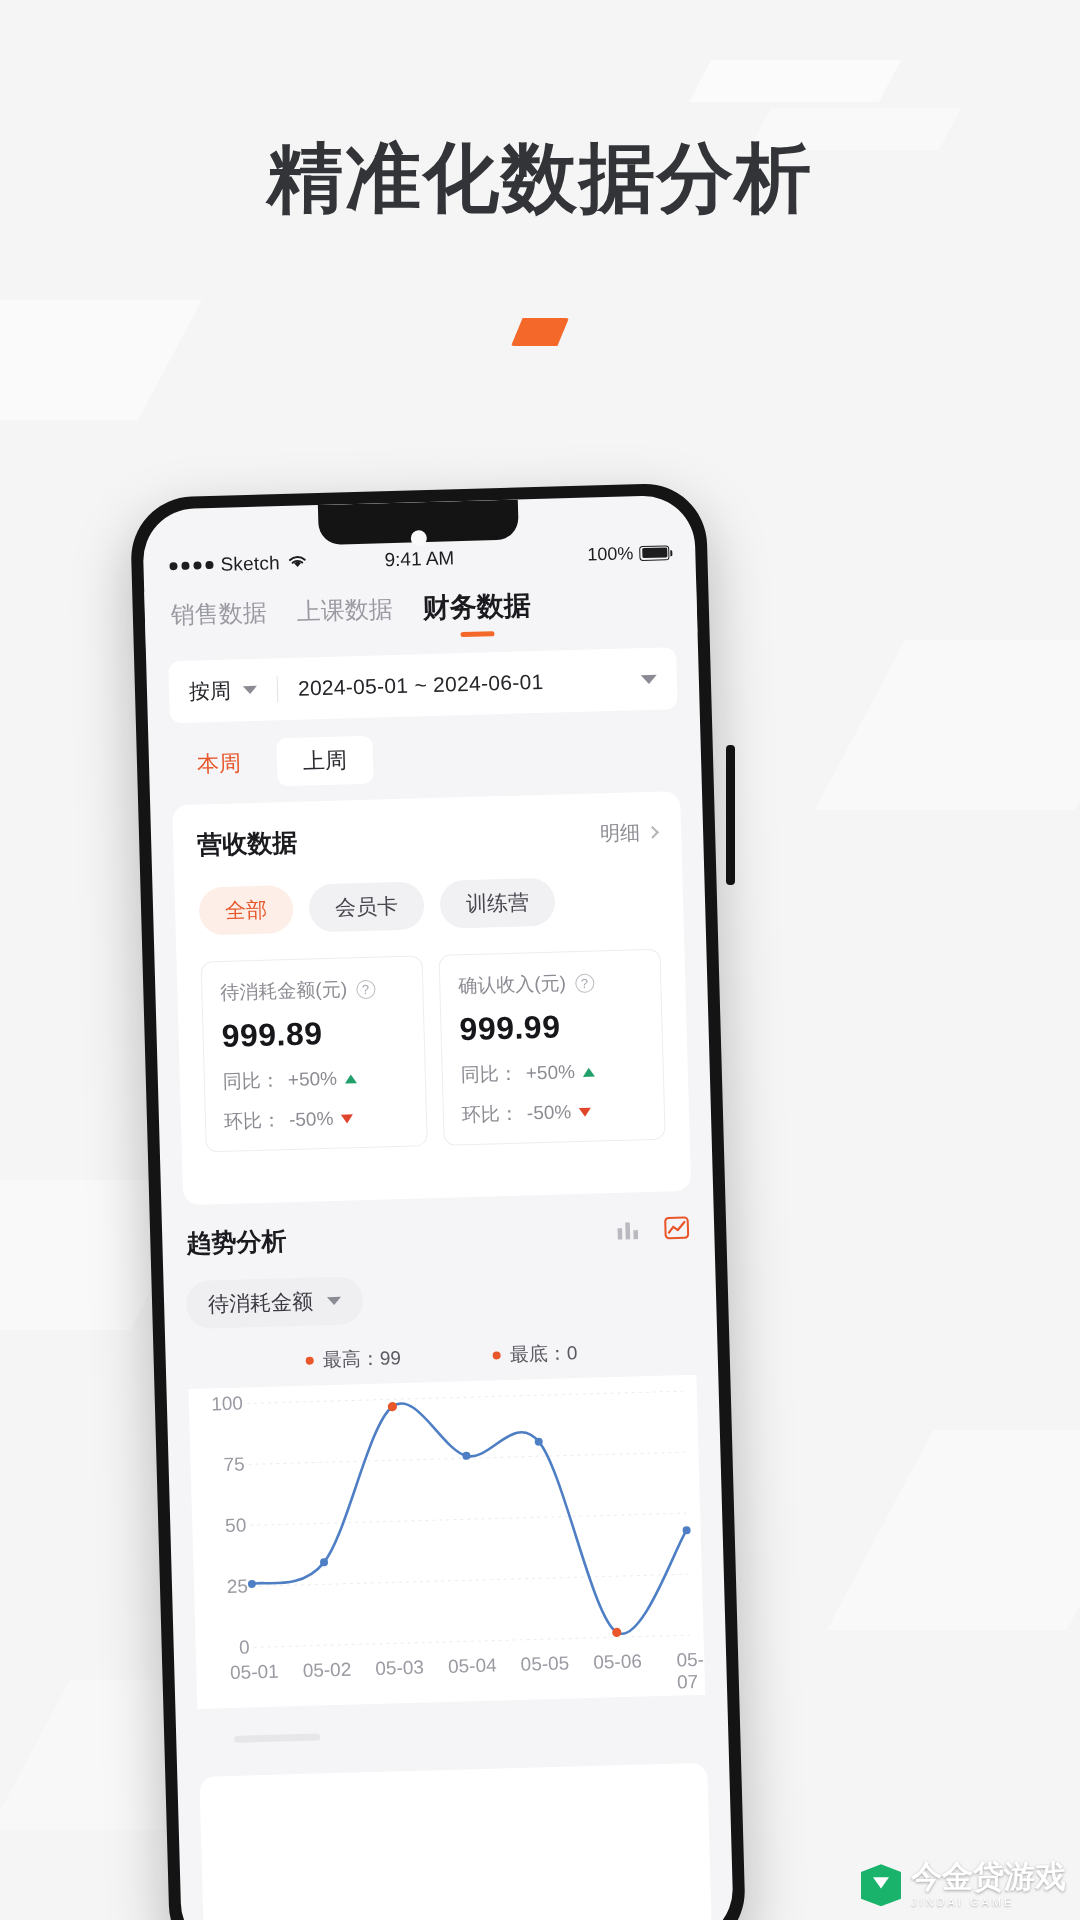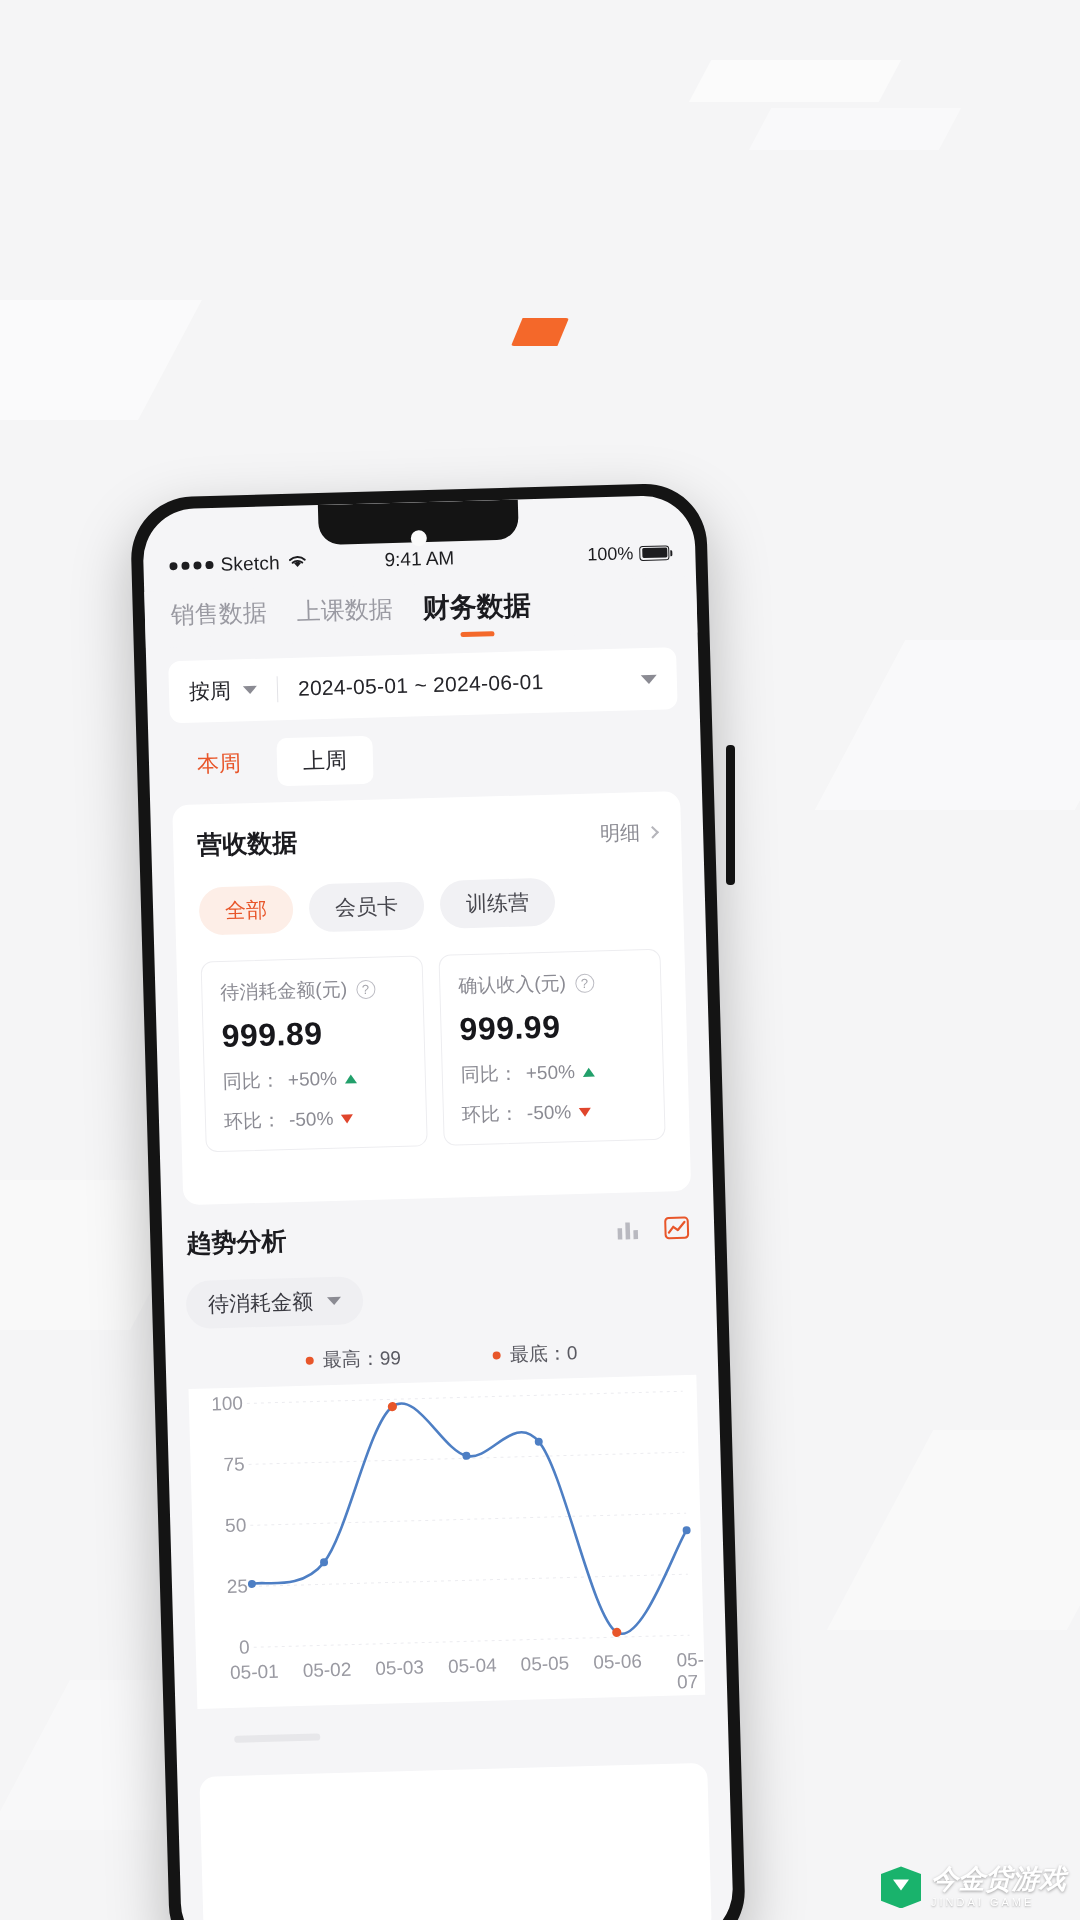--- a/index.html
+++ b/index.html
@@ -247,36 +247,37 @@
     width: 40px; height: 42px; background: #19b36c;
     clip-path: polygon(0% 18%, 50% 0%, 100% 18%, 100% 82%, 50% 100%, 0% 82%);
     display: flex; align-items: center; justify-content: center;
   }
   .wm-logo i {
     width: 16px; height: 16px; background: #fff;
     clip-path: polygon(0% 0%, 100% 0%, 50% 70%);
     display: block;
   }
   .wm-text { line-height: 1.05; }
-  .wm-main { font-size: 27px; font-weight: 700; color: #ffffff; text-shadow: 0 1px 3px rgba(0,0,0,.35); font-style: italic; }
+  .wm-main { font-size: 31px; font-weight: 700; color: #ffffff; text-shadow: 0 1px 3px rgba(0,0,0,.35); }
   .wm-sub { font-size: 11px; color: #ffffff; letter-spacing: 3px; text-shadow: 0 1px 2px rgba(0,0,0,.3); }
 </style>
 </head>
 <body>
 
 <div id="root">
 
   <div class="bg-diamond bg-d1"></div>
   <div class="bg-diamond bg-d2"></div>
   <div class="bg-diamond bg-d3"></div>
   <div class="bg-diamond bg-d4"></div>
   <div class="bg-diamond bg-d5"></div>
   <div class="bg-diamond bg-d6"></div>
   <div class="bg-diamond bg-d7"></div>
 
+  <div class="headline">精准化数据分析</div>
 
   <div class="accent-wrap">
     <div class="accent-diamond"></div>
   </div>
 
   <div class="phone-btn btn-vol1"></div>
   <div class="phone-btn btn-vol2"></div>
   <div class="phone-btn btn-pwr"></div>
 
   <div class="phone">

